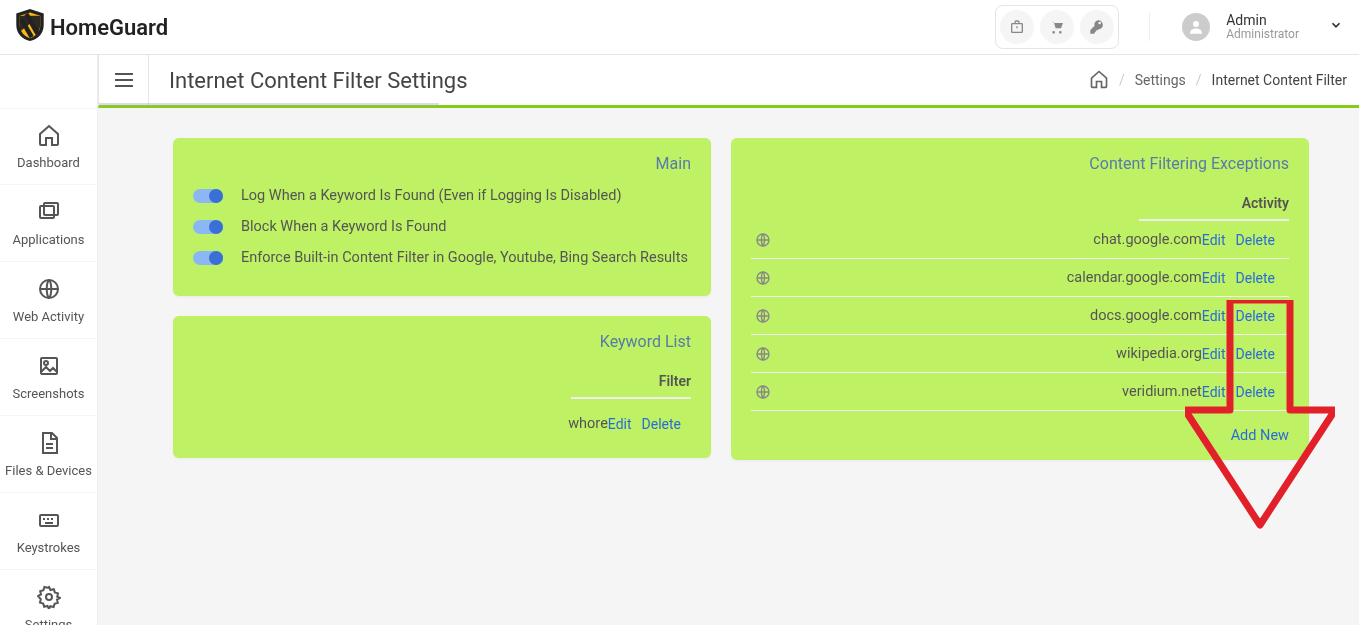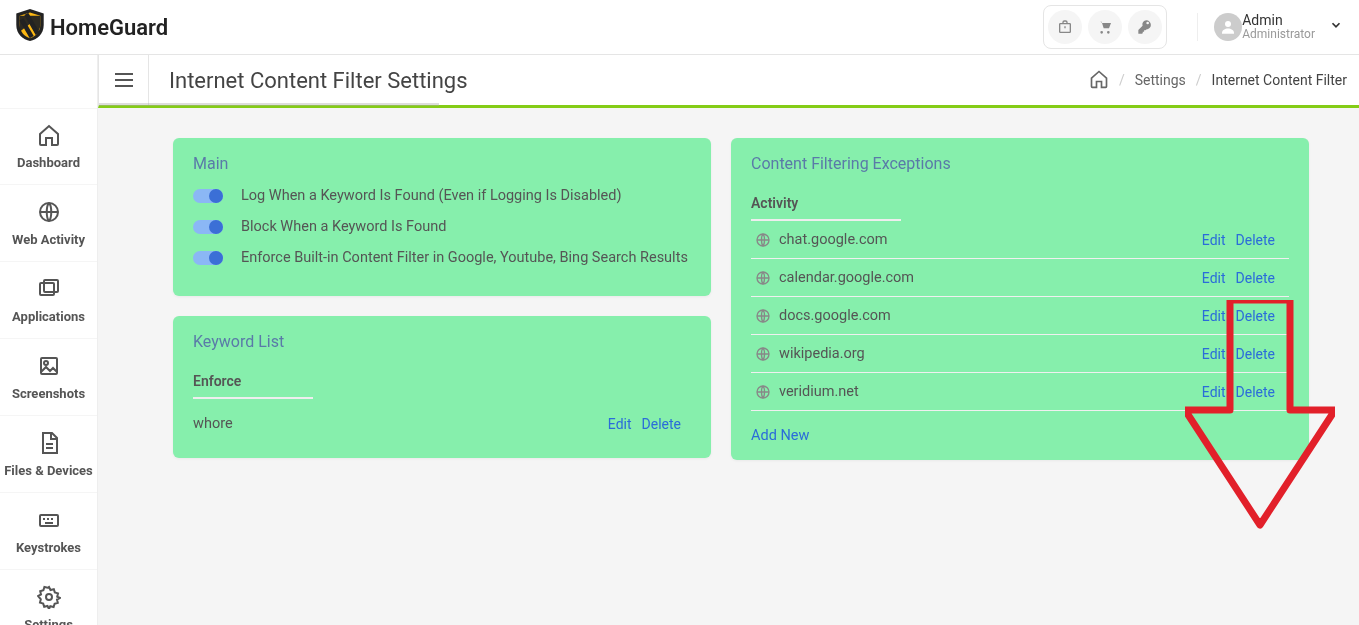--- a/index.html
+++ b/index.html
@@ -7,58 +7,58 @@
 
 
 .topbar { height: 55px; background: #fff; border-bottom: 1px solid #e5e5e5; display: flex; align-items: center; padding: 0 16px; justify-content: space-between; }
 .brand { display: flex; align-items: center; gap: 6px; }
 .brand-icon svg { width: 28px; height: 32px; }
 .brand-name { font-size: 22px; font-weight: 600; color: #222; }
 .top-right { display: flex; align-items: center; }
 .top-icons { display: flex; gap: 6px; border: 1px solid #e5e5e5; border-radius: 8px; padding: 4px; margin-right: 30px; }
 .icon-btn { width: 34px; height: 34px; border-radius: 50%; display: flex; align-items: center; justify-content: center; background: #f5f5f5; color: #888; cursor: pointer; }
 .icon-btn svg { width: 16px; height: 16px; }
-.user-block { display: flex; align-items: center; gap: 0; padding-left: 16px; border-left: 1px solid #eee; cursor: pointer; }
+.user-block { display: flex; align-items: center; gap: 16px; padding-left: 32px; border-left: 1px solid #eee; cursor: pointer; }
 .avatar { width: 28px; height: 28px; border-radius: 50%; background: #ccc; display:flex; align-items:center; justify-content:center; color:#fff;}
 .avatar svg{width:18px;height:18px;}
 .user-text { line-height: 1.1; }
 .user-name { font-size: 14px; color: #333; }
 .user-role { font-size: 12px; color: #999; }
 .chev { margin-left: 14px; color:#333; }
 
 
 .header-row { height: 53px; background: #fff; border-bottom: 3px solid #84cc16; display: flex; align-items: center; margin-left: 98px; border-left: 1px solid #e5e5e5; position:relative;}
 .hamburger-cell { width: 50px; display: flex; align-items: center; justify-content: center; border-right: 1px solid #e5e5e5; height: 100%; cursor:pointer;}
 .page-title { font-size: 22px; color: #444; padding-left: 20px; flex:1;}
 .breadcrumb { display: flex; align-items: center; gap: 10px; color: #888; padding-right: 12px; font-size: 14px;}
 .breadcrumb .sep { color: #ccc; }
 .breadcrumb a { color: #666; text-decoration: none; }
 .breadcrumb .active { color: #444; }
 .progress-stub { position:absolute; left:0; bottom:-1px; height:3px; width:340px; background:#aaa; opacity:0.4;}
 
 
 .sidebar { position: absolute; top: 55px; left: 0; width: 98px; bottom: 0; background: #fff; border-right: 1px solid #eee; }
 .side-spacer { height: 53px; }
-.side-item { height: 77px; display: flex; flex-direction: column; align-items: center; justify-content: center; gap: 8px; border-bottom: 1px solid #f5f5f5; cursor: pointer; font-size: 13px; color: #555; font-weight: bold; }
+.side-item { height: 77px; display: flex; flex-direction: column; align-items: center; justify-content: center; gap: 8px; border-bottom: 1px solid #f5f5f5; cursor: pointer; font-size: 13px; color: #555; }
 .side-item.first{ border-top:1px solid #f5f5f5;}
 .side-item svg { width: 24px; height: 24px; color: #555; }
 
 
 .content { position: absolute; top: 108px; left: 148px; right: 18px; bottom: 0; overflow-y: auto; padding: 30px 32px 30px 25px; }
 .card { background: #fff; border-radius: 6px; box-shadow: 0 1px 3px rgba(0,0,0,0.05); padding: 16px 20px; margin-bottom: 20px; }
 .card.hero { display: flex; align-items: center; justify-content: space-between; padding: 24px 24px; }
 .hero-left { display: flex; align-items: center; gap: 10px; }
 .hero-label { font-size: 17px; color: #666; }
 .hero-right { display: flex; align-items: center; gap: 18px; }
 .help { color: #2b6cd9; font-size: 14px; display:flex; align-items:center; gap:4px;}
 .help .i { width:16px; height:16px; border-radius:50%; background:#2b6cd9; color:#fff; font-size:11px; display:flex;align-items:center;justify-content:center; font-weight:bold;}
 .apply-btn { background: #3bab3b; color: #fff; border: none; padding: 12px 20px; border-radius: 4px; font-size: 15px; cursor: pointer; }
 
 .two-col { display: flex; gap: 20px; align-items:flex-start;}
-.col { flex: 1; background: #86efac; border-radius: 6px; box-shadow: 0 1px 3px rgba(0,0,0,0.05); padding: 16px 20px; }
+.col { flex: 1; background: #bef264; border-radius: 6px; box-shadow: 0 1px 3px rgba(0,0,0,0.05); padding: 16px 20px; text-align: right; }
 .card-title { font-size: 16px; color: #777; margin-bottom: 14px; }
 .col .card-title { color:#5a7aa8; }
 
 .toggle-row { display: flex; align-items: center; gap: 18px; margin: 14px 0; font-size: 14.5px; color: #555; }
 .switch { width: 30px; height: 14px; background: #8bb7f5; border-radius: 10px; position: relative; cursor: pointer; flex-shrink:0;}
 .switch::after { content: ""; width: 14px; height: 14px; background: #3b6fd6; border-radius: 50%; position: absolute; right: 0; top: 0; }
 .switch.big { width: 40px; height: 18px; }
 .switch.big::after { width: 18px; height: 18px; }
 
 .table-header { font-size: 14px; font-weight:600; color: #555; padding: 8px 0; border-bottom: 2px solid #eee; display:inline-block; min-width:150px;}
@@ -137,31 +137,31 @@
 <div class="sidebar">
   <div class="side-spacer"></div>
   <div class="side-item first">
     <svg viewBox="0 0 24 24" fill="none" stroke="currentColor" stroke-width="2">
         <path d="M3 11l9-8 9 8v10a1 1 0 0 1-1 1h-5v-7h-6v7H4a1 1 0 0 1-1-1z"></path>
       </svg>
     <span>Dashboard</span>
   </div>
   <div class="side-item">
     <svg viewBox="0 0 24 24" fill="none" stroke="currentColor" stroke-width="2">
+        <rect x="3" y="6" width="14" height="12" rx="1"></rect>
+        <rect x="7" y="3" width="14" height="12" rx="1"></rect>
+      </svg>
+    <span>Applications</span>
+  </div>
+  <div class="side-item">
+    <svg viewBox="0 0 24 24" fill="none" stroke="currentColor" stroke-width="2">
         <circle cx="12" cy="12" r="9"></circle>
         <path d="M3 12h18M12 3c3 3 3 15 0 18M12 3c-3 3-3 15 0 18"></path>
       </svg>
     <span>Web Activity</span>
-  </div>
-  <div class="side-item">
-    <svg viewBox="0 0 24 24" fill="none" stroke="currentColor" stroke-width="2">
-        <rect x="3" y="6" width="14" height="12" rx="1"></rect>
-        <rect x="7" y="3" width="14" height="12" rx="1"></rect>
-      </svg>
-    <span>Applications</span>
   </div>
   <div class="side-item">
     <svg viewBox="0 0 24 24" fill="none" stroke="currentColor" stroke-width="2">
         <rect x="4" y="4" width="16" height="16" rx="1"></rect>
         <circle cx="9" cy="9" r="2"></circle>
         <path d="M4 18l5-5 4 4 3-3 4 4"></path>
       </svg>
     <span>Screenshots</span>
   </div>
   <div class="side-item">
@@ -229,21 +229,21 @@
           <span>Block When a Keyword Is Found</span>
         </div>
         <div class="toggle-row">
           <div class="switch"></div>
           <span>Enforce Built-in Content Filter in Google, Youtube, Bing Search Results</span>
         </div>
       </div>
 
       <div class="col keyword-col">
         <div class="card-title">Keyword List</div>
-        <div class="kw-label">Enforce</div>
+        <div class="kw-label">Filter</div>
         <div class="kw-row">
           <span class="kw">whore</span>
           <span class="link">Edit</span>
           <span class="link">Delete</span>
         </div>
       </div>
     </div>
 
     <div class="col">
       <div class="card-title">Content Filtering Exceptions</div>

